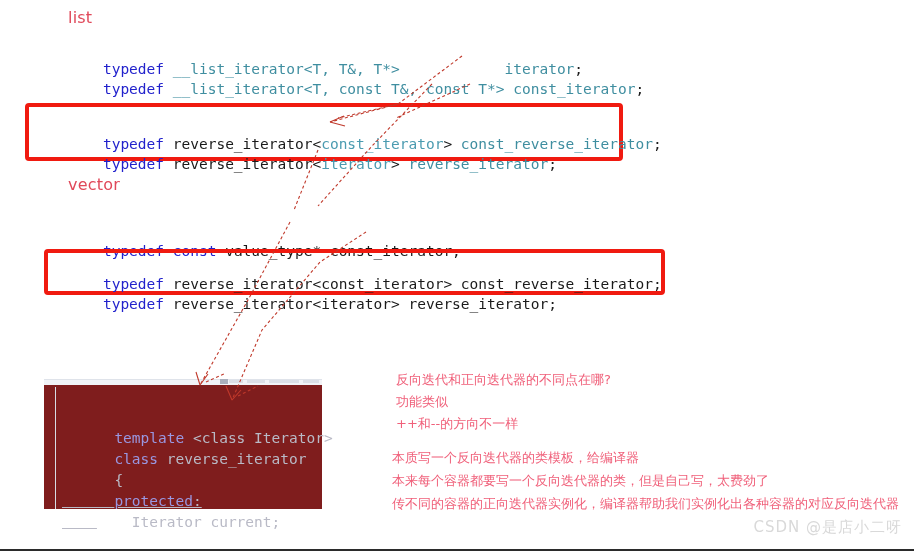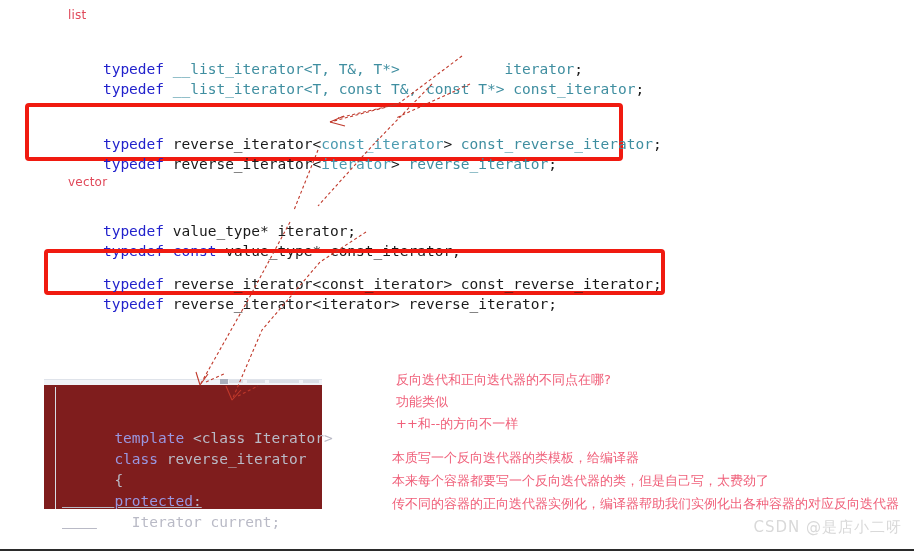--- a/index.html
+++ b/index.html
@@ -21,21 +21,21 @@
     left: 0; top: 0;
     width: 914px;
     height: 551px;
     background: #ffffff;
   }
 
   
   .sec-label {
     position: absolute;
     font-family: "DejaVu Sans", sans-serif;
-    font-size: 12px;
+    font-size: 16px;
     font-weight: 400;
     color: #e0495a;
     letter-spacing: 0.2px;
     white-space: nowrap;
   }
   .sec-label.list   { left: 68px;  top: 8px;  }
   .sec-label.vector { left: 68px;  top: 175px; }
 
   
   .code-line {
@@ -178,23 +178,20 @@
   <div class="code-line" style="left:68px; top:114px;">
     <span class="kw">typedef</span><span class="plain"> reverse_iterator&lt;</span><span class="type2">const_iterator</span><span class="plain">&gt; </span><span class="type">const_reverse_iterator</span><span class="plain">;</span>
   </div>
 
   <div class="code-line" style="left:68px; top:134px;">
     <span class="kw">typedef</span><span class="plain"> reverse_iterator&lt;</span><span class="type2">iterator</span><span class="plain">&gt; </span><span class="type">reverse_iterator</span><span class="plain">;</span>
   </div>
 
   <div class="sec-label vector">vector</div>
 
-  <div class="code-line" style="left:68px; top:201px;">
-    <span class="kw">typedef</span><span class="plain"> value_type* iterator;</span>
-  </div>
 
   <div class="code-line" style="left:68px; top:221px;">
     <span class="kw">typedef</span><span class="kw"> const</span><span class="plain"> value_type* const_iterator;</span>
   </div>
 
   <div class="red-box" id="red-box-2"></div>
 
   <div class="code-line" style="left:68px; top:254px;">
     <span class="kw">typedef</span><span class="plain"> reverse_iterator&lt;const_iterator&gt; const_reverse_iterator;</span>
   </div>

